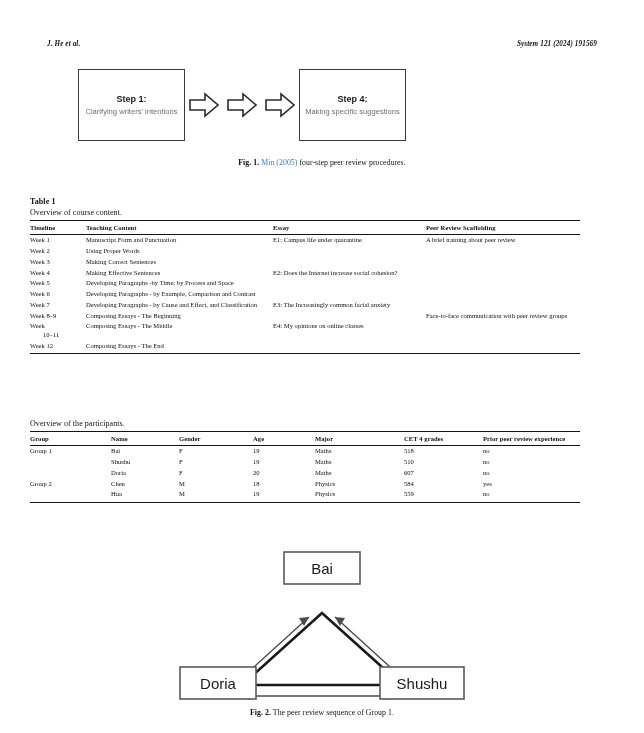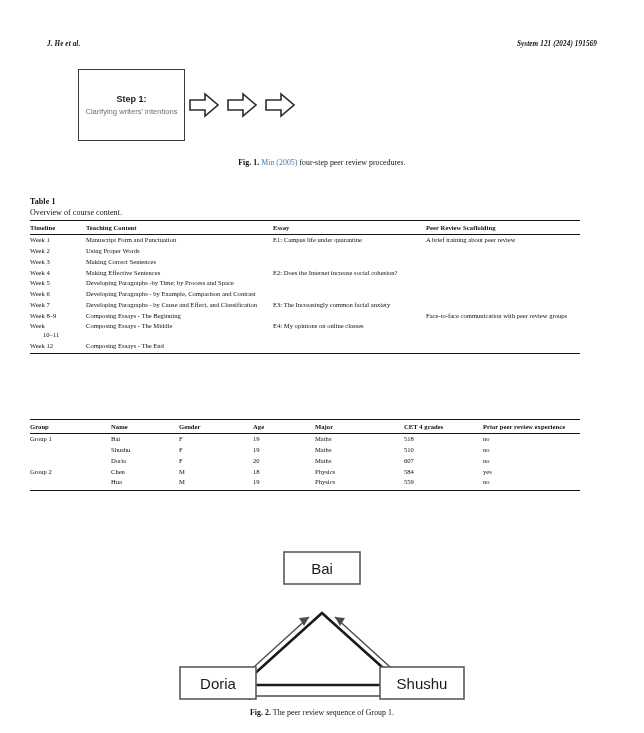--- a/index.html
+++ b/index.html
@@ -186,20 +186,24 @@
     </svg>
   </div>
 
 
   <div class="flow-arrow">
     <svg width="30" height="26" viewBox="0 0 30 26">
       <path d="M1,8 L16,8 L16,2 L29,13 L16,24 L16,18 L1,18 Z" fill="#ffffff" stroke="#2b2b2b" stroke-width="1.6" stroke-linejoin="miter"></path>
     </svg>
   </div>
 
+  <div class="step-box">
+    <div class="step-title">Step 4:</div>
+    <div class="step-desc">Making specific suggestions</div>
+  </div>
 
 </div>
 
 <div class="fig-caption" style="top:158px;">
   <span class="lbl">Fig. 1.</span>
   <span class="cite">Min (2005)</span>
   <span>four-step peer review procedures.</span>
 </div>
 
 <div class="table-block" style="top:197px;">
@@ -283,20 +287,21 @@
         <td>Week 12</td>
         <td>Composing Essays - The End</td>
         <td></td>
         <td></td>
       </tr>
     </tbody>
   </table>
 </div>
 
 <div class="table-block" style="top:419px;">
+  <div class="tbl-cap">Overview of the participants.</div>
 
   <table class="sci t2">
     <colgroup>
         <col class="c1">
         <col class="c2">
         <col class="c3">
         <col class="c4">
         <col class="c5">
         <col class="c6">
         <col class="c7">

